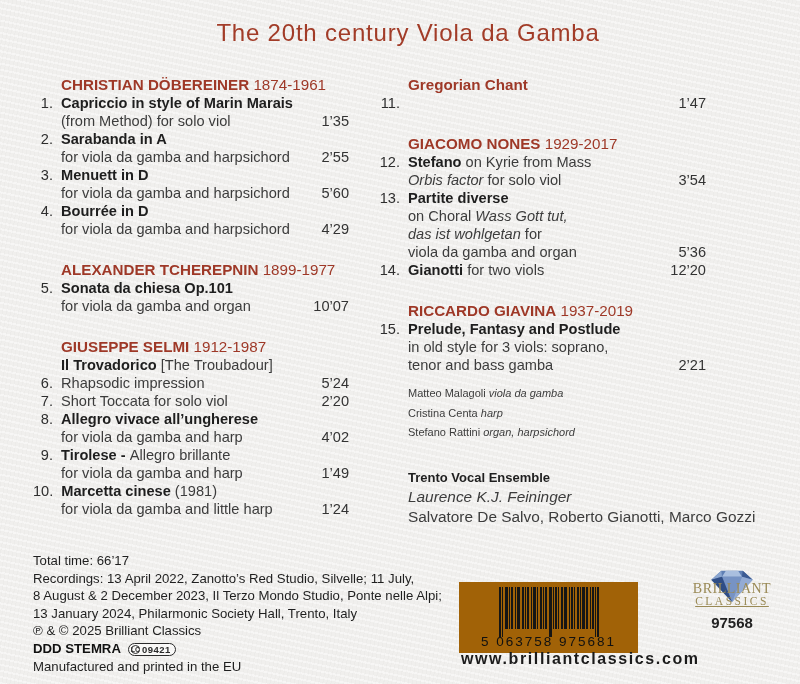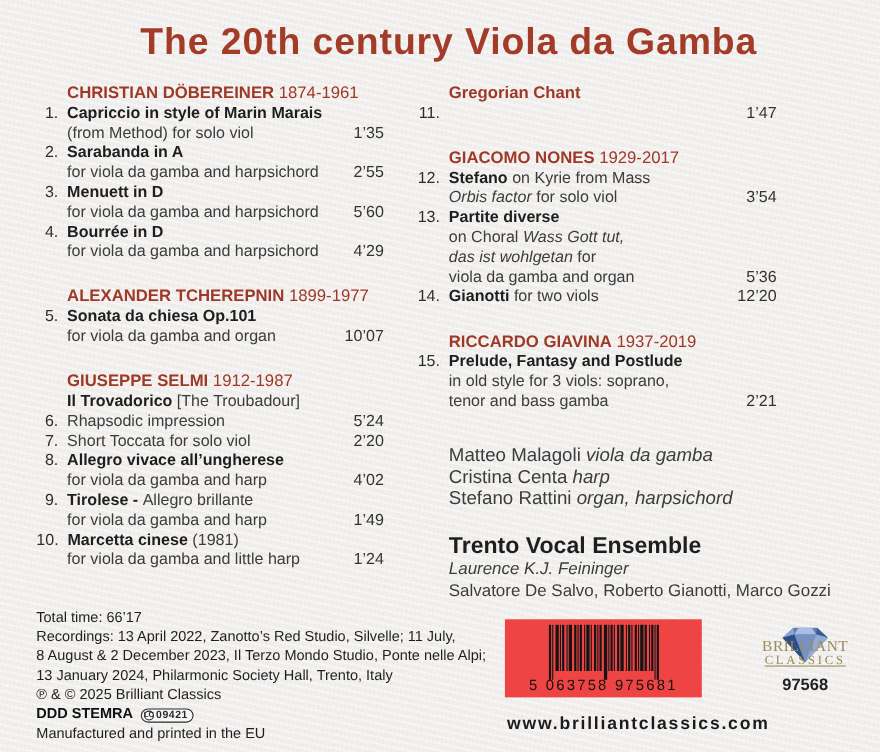--- a/index.html
+++ b/index.html
@@ -13,64 +13,64 @@
   body{
     width:800px;height:684px;position:relative;overflow:hidden;
     font-family:"Liberation Sans", sans-serif;color:#3c3c3c;
     background-color:var(--paper);
     background-image:
       repeating-linear-gradient(100deg, rgba(0,0,0,0.014) 0 1px, transparent 1px 4px),
       repeating-linear-gradient(12deg, rgba(255,255,255,0.45) 0 2px, transparent 2px 6px);
   }
   .title{
     position:absolute;top:19px;left:16px;right:0;margin:0;
-    text-align:center;font-size:34px;font-weight:700;letter-spacing:0.8px;
+    text-align:center;font-size:24px;font-weight:400;letter-spacing:0.8px;
     color:var(--red);
   }
   .col{position:absolute;top:76px;}
   .col-left{left:33px;width:316px;--numw:28px;}
   .col-right{left:372px;width:334px;--numw:36px;}
   .section + .section{margin-top:23px;}
   .heading{
     padding-left:var(--numw);font-size:15.2px;font-weight:bold;
     color:#9e3827;line-height:18px;white-space:nowrap;
   }
   .heading .dates{font-weight:normal;}
   .trackline{display:flex;line-height:18px;font-size:14.6px;align-items:baseline;}
   .num{
     flex:0 0 var(--numw);text-align:right;padding-right:8px;
     color:#2e2e2e;
   }
   .txt{white-space:nowrap;}
   .time{margin-left:auto;padding-left:6px;color:#333;white-space:nowrap;}
   .b{font-weight:bold;color:#1e1e1e;}
   .i{font-style:italic;}
-  .performers{margin-top:30px;padding-left:var(--numw);font-size:17px;line-height:19.5px;white-space:nowrap;}
+  .performers{margin-top:10px;padding-left:var(--numw);font-size:11px;line-height:19.5px;white-space:nowrap;}
   .ensemble{margin-top:24px;padding-left:var(--numw);font-size:15.4px;line-height:19.5px;white-space:nowrap;}
-  .pline .b{font-size:21px;}
+  .pline .b{font-size:13px;}
   .bottom-left{
     position:absolute;left:33px;top:552px;
     font-size:13.2px;line-height:17.6px;color:var(--ink);
   }
   .prodline .b{color:#111;}
   .lc-badge{
     display:inline-flex;align-items:center;vertical-align:1px;
     border:1.4px solid #2a2a2a;border-radius:8px;
     height:13px;padding:0 4px 0 2px;margin-left:7px;background:rgba(255,255,255,0.5);
   }
   .lc-circle{
     font-size:7px;font-weight:bold;color:#2a2a2a;
     border:1px solid #2a2a2a;border-radius:50%;
     width:9px;height:9px;display:inline-flex;align-items:center;justify-content:center;
     margin-right:2px;line-height:1;
   }
   .lc-num{font-size:9.5px;font-weight:bold;letter-spacing:0.5px;color:#2a2a2a;line-height:1;}
   .barcode-box{
-    position:absolute;left:459px;top:563px;width:179px;height:71px;
-    background:#ef4444;display:flex;flex-direction:column;align-items:center;
+    position:absolute;left:459px;top:582px;width:179px;height:71px;
+    background:#a16207;display:flex;flex-direction:column;align-items:center;
     padding-top:5px;
   }
   .bars{display:flex;align-items:flex-start;height:45px;}
   .bars .bar{background:#151515;height:42px;}
   .bars .bar.g{height:50px;}
   .bars .gap{background:transparent;height:42px;}
   .barcode-digits{
     font-size:13.5px;color:#111;letter-spacing:2px;margin-top:2px;
     font-family:"Liberation Sans", sans-serif;
   }

